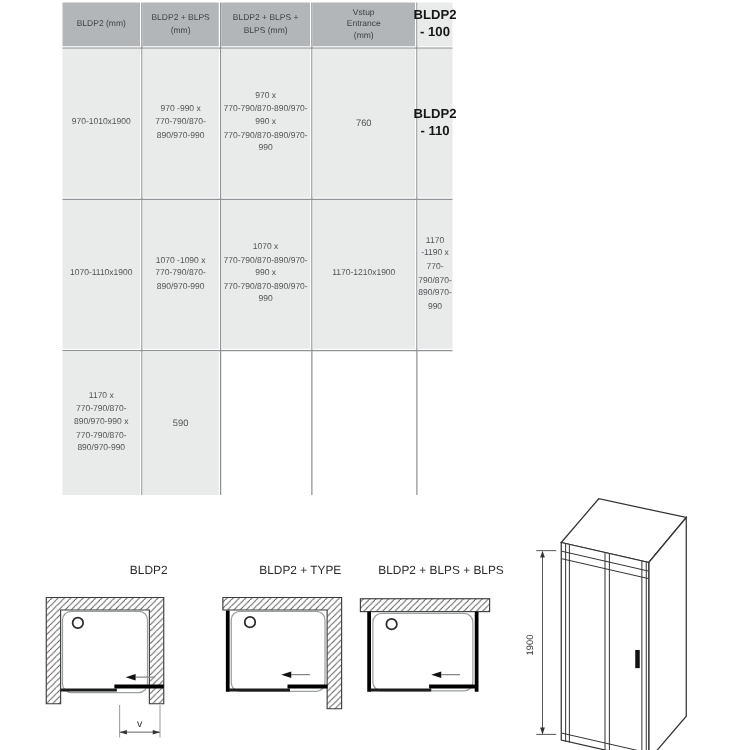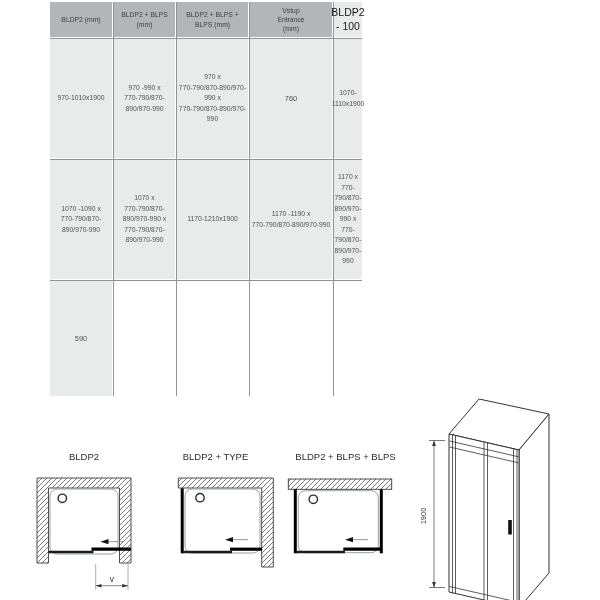--- a/index.html
+++ b/index.html
@@ -7,26 +7,26 @@
         font-family:"Liberation Sans",sans-serif;}
   .spec-table{position:absolute;left:50px;top:2px;width:312px;height:394px;}
   .grid{position:absolute;left:0;top:0;display:grid;
         grid-template-columns:62px 61px 71px 82px 28px;
         grid-template-rows:35px 119px 119px 115px;gap:2px;}
   .cell{position:relative;z-index:1;display:flex;align-items:center;justify-content:center;
         text-align:center;white-space:pre-line;}
   .cell.header{background:#b3b6b9;color:#3d4144;font-size:6.8px;line-height:1.35;padding:1px;}
   .cell.header.type-h{font-size:10px;letter-spacing:.4px;color:#333638;}
   .cell.body{background:#e9eaea;}
-  .cell.model{font-weight:normal;font-size:10.5px;color:#161616;line-height:1.25;}
+  .cell.model{font-weight:bold;font-size:10.5px;color:#161616;line-height:1.25;}
   .cell.data{font-size:6.8px;color:#4f5254;line-height:1.55;padding:1px;}
   .cell.entrance{font-size:7.5px;color:#4f5254;}
   .vline{position:absolute;top:0;width:1px;height:394px;background:#8f9496;z-index:0;}
   .hline{position:absolute;left:0;height:1px;width:312px;background:#8f9496;z-index:0;}
-  .diagram-label{position:absolute;top:451px;font-size:9.5px;color:#2b2b2b;text-align:center;}
+  .diagram-label{position:absolute;top:451px;font-size:9.5px;color:#2b2b2b;text-align:right;}
   .tv-svg{position:absolute;left:30px;top:450px;}
   .iso-svg{position:absolute;left:415px;top:385px;}
 </style>
 </head>
 <body>
 
 <div class="page">
 
   <div class="spec-table">
     <div class="vline" style="left:63px"></div>
@@ -47,20 +47,21 @@
 
       <div class="cell body model">BLDP2 - 100</div>
       <div class="cell body data">970-1010x1900</div>
       <div class="cell body data">970 -990 x
 770-790/870-890/970-990</div>
       <div class="cell body data">970 x
 770-790/870-890/970-990 x
 770-790/870-890/970-990</div>
       <div class="cell body entrance">760</div>
 
+      <div class="cell body model">BLDP2 - 110</div>
       <div class="cell body data">1070-1110x1900</div>
       <div class="cell body data">1070 -1090 x
 770-790/870-890/970-990</div>
       <div class="cell body data">1070 x
 770-790/870-890/970-990 x
 770-790/870-890/970-990</div>
 
       <div class="cell body data">1170-1210x1900</div>
       <div class="cell body data">1170 -1190 x
 770-790/870-890/970-990</div>

